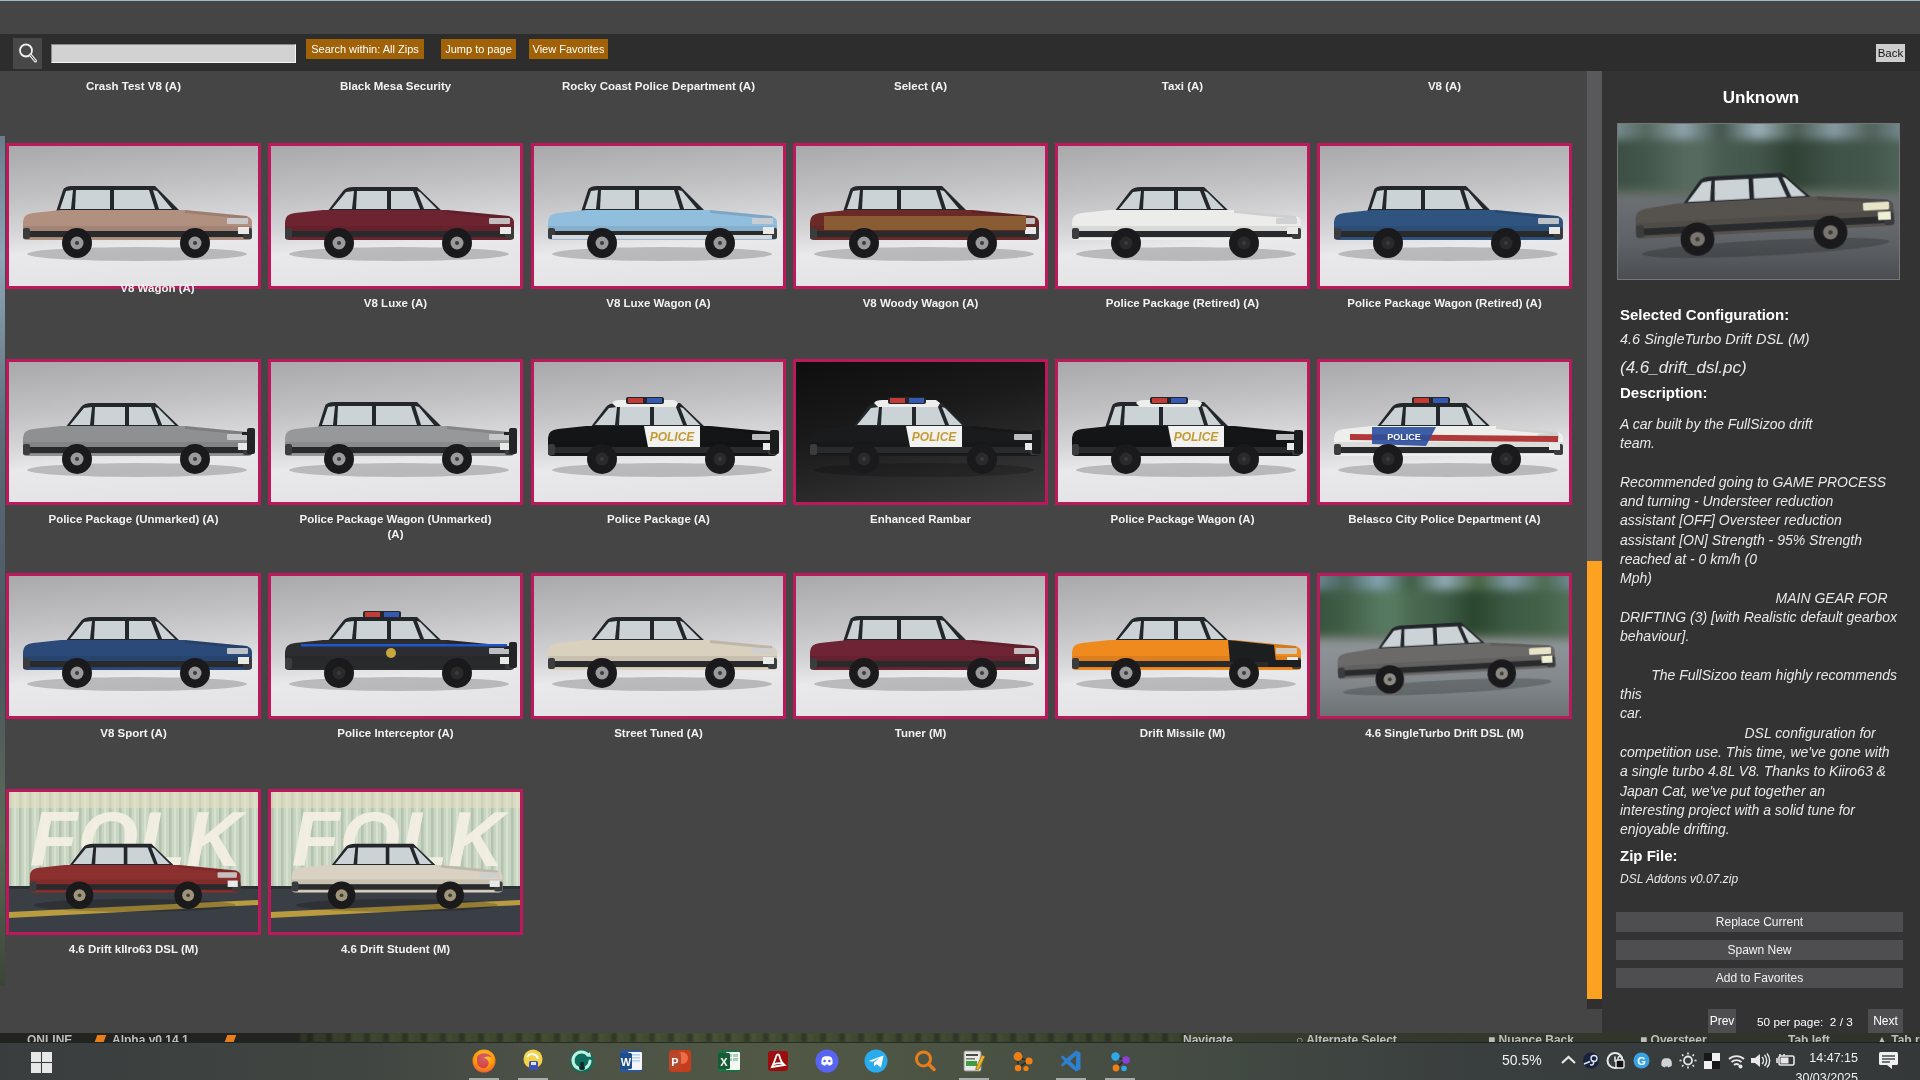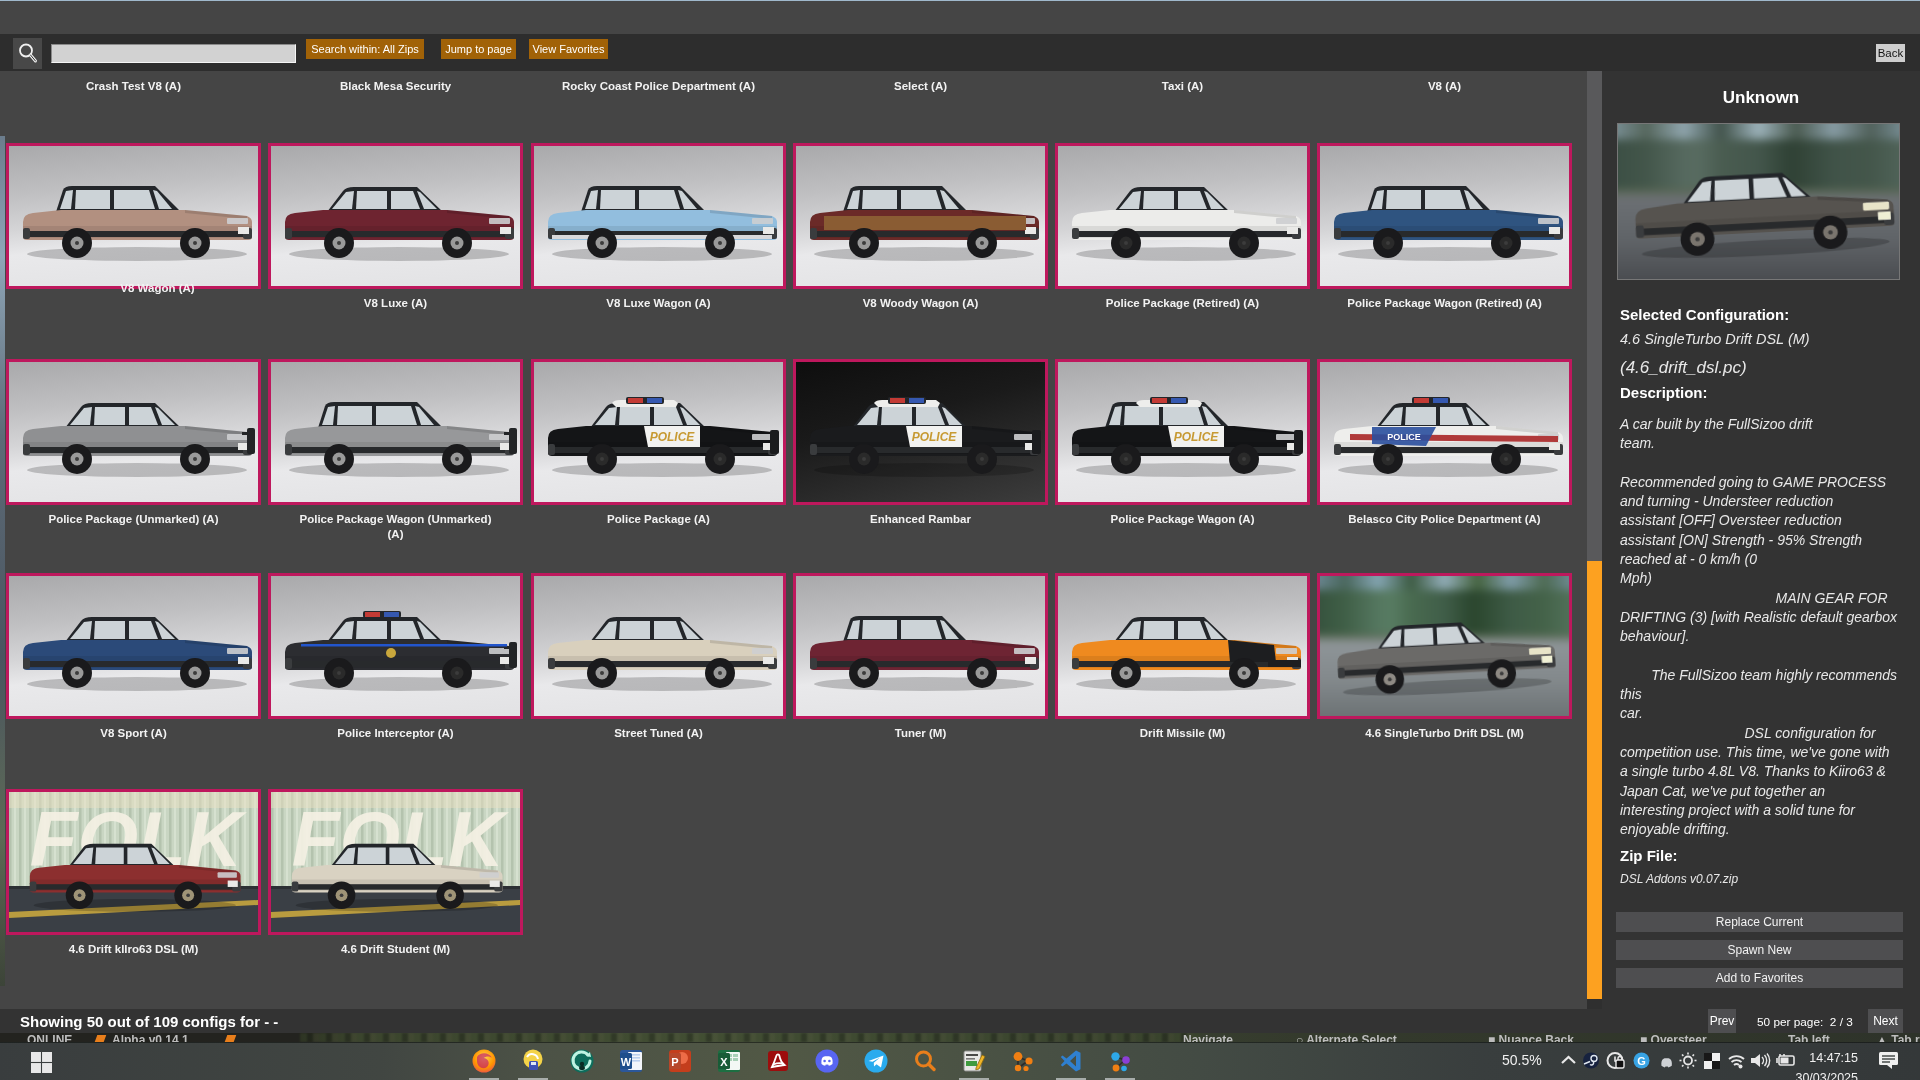--- a/index.html
+++ b/index.html
@@ -710,23 +710,20 @@
 <circle cx="68" cy="97" r="15" fill="#1a1a1c"></circle>
             <circle cx="68" cy="97" r="6.5" fill="#9f9477"></circle>
             <circle cx="68" cy="97" r="2" fill="#3c3c3c"></circle>
 <circle cx="186" cy="97" r="15" fill="#1a1a1c"></circle>
             <circle cx="186" cy="97" r="6.5" fill="#9f9477"></circle>
             <circle cx="186" cy="97" r="2" fill="#3c3c3c"></circle>
 </g>
 </svg></div>
     </div>
 <div class="clabel" style="left:262px;top:941px;width:267px;">4.6 Drift Student (M)</div>
-  <div id="statusbar">
-      <span>Showing 50 out of 109 configs for - -</span>
-    </div>
   <div id="sc-track">
       <div id="sc-up"></div>
       <div id="sc-thumb"></div>
     </div>
 <div class="sidebar">
 <div class="sb-title">Unknown</div>
 <div class="sb-img"><svg width="281" height="155" viewBox="0 0 249 140" preserveAspectRatio="none">
 <defs>
 <linearGradient id="trksb" x1="0" y1="0" x2="0" y2="1">
               <stop offset="0" stop-color="#6e7276"></stop>

